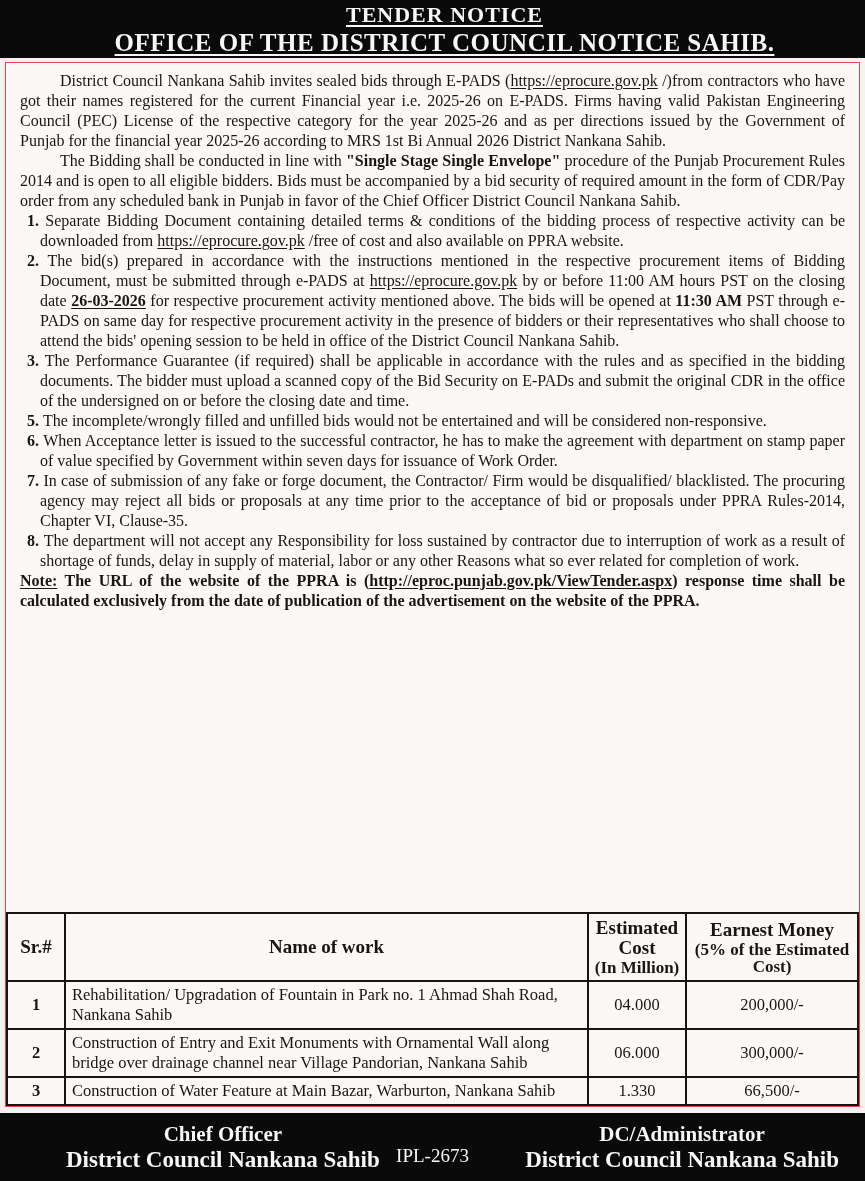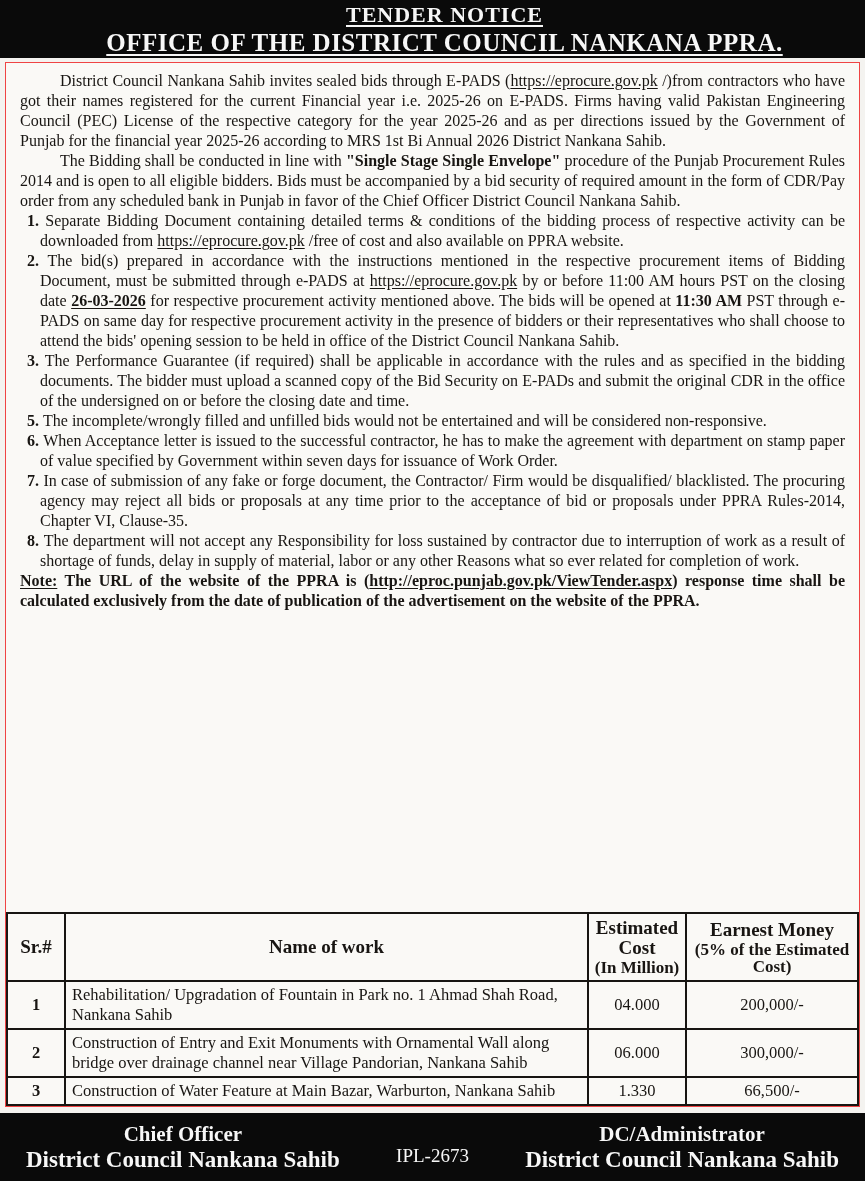--- a/index.html
+++ b/index.html
@@ -65,34 +65,34 @@
   .col-money { width: 172px; }
   table.works td { font-size: 16.5px; line-height: 20px; padding: 3px 6px; vertical-align: middle; }
   td.cell-sr { text-align: center; font-weight: bold; font-size: 17px; }
   td.cell-name { text-align: left; padding-left: 9px; }
   td.cell-cost, td.cell-money { text-align: center; }
   .bottom-bar {
     height: 68px; flex: 0 0 68px;
     display: flex; align-items: center; justify-content: space-between;
     padding: 0 26px;
   }
-  .sig { text-align: center; font-weight: bold; }
+  .sig { text-align: center; font-weight: bold; margin-left: 40px; }
   .sig .t1 { font-size: 21px; line-height: 24px; }
   .sig .t2 { font-size: 23px; line-height: 27px; }
   .ipl {
     font-weight: normal; font-size: 19px;
     align-self: flex-end; padding-bottom: 14px;
   }
 </style>
 </head>
 <body>
 
 <header class="bar top-bar">
   <div class="h1">TENDER NOTICE</div>
-  <div class="h2">OFFICE OF THE DISTRICT COUNCIL NANKANA PPRA.</div>
+  <div class="h2">OFFICE OF THE DISTRICT COUNCIL NOTICE SAHIB.</div>
 </header>
 
 <main class="content">
   <div class="text-wrap">
     <p class="para-indent"><span>District Council Nankana Sahib invites sealed bids through E-PADS (</span><span class="u">https://eprocure.gov.pk</span><span> /)from contractors who have got their names registered for the current Financial year i.e. 2025-26 on E-PADS. Firms having valid Pakistan Engineering Council (PEC) License of the respective category for the year 2025-26 and as per directions issued by the Government of Punjab for the financial year 2025-26 according to MRS 1st Bi Annual 2026 District Nankana Sahib.</span></p>
     <p class="para-indent"><span>The Bidding shall be conducted in line with </span><span class="b">"Single Stage Single Envelope"</span><span> procedure of the Punjab Procurement Rules 2014 and is open to all eligible bidders. Bids must be accompanied by a bid security of required amount in the form of CDR/Pay order from any scheduled bank in Punjab in favor of the Chief Officer District Council Nankana Sahib.</span></p>
     <p class="list-item"><span class="b">1. </span><span>Separate Bidding Document containing detailed terms &amp; conditions of the bidding process of respective activity can be downloaded from </span><span class="u">https://eprocure.gov.pk</span><span> /free of cost and also available on PPRA website.</span></p>
     <p class="list-item"><span class="b">2. </span><span>The bid(s) prepared in accordance with the instructions mentioned in the respective procurement items of Bidding Document, must be submitted through e-PADS at </span><span class="u">https://eprocure.gov.pk</span><span> by or before 11:00 AM hours PST on the closing date </span><span class="b u">26-03-2026</span><span> for respective procurement activity mentioned above. The bids will be opened at </span><span class="b">11:30 AM</span><span> PST through e-PADS on same day for respective procurement activity in the presence of bidders or their representatives who shall choose to attend the bids' opening session to be held in office of the District Council Nankana Sahib.</span></p>
     <p class="list-item"><span class="b">3. </span><span>The Performance Guarantee (if required) shall be applicable in accordance with the rules and as specified in the bidding documents. The bidder must upload a scanned copy of the Bid Security on E-PADs and submit the original CDR in the office of the undersigned on or before the closing date and time.</span></p>
     <p class="list-item"><span class="b">5. </span><span>The incomplete/wrongly filled and unfilled bids would not be entertained and will be considered non-responsive.</span></p>

